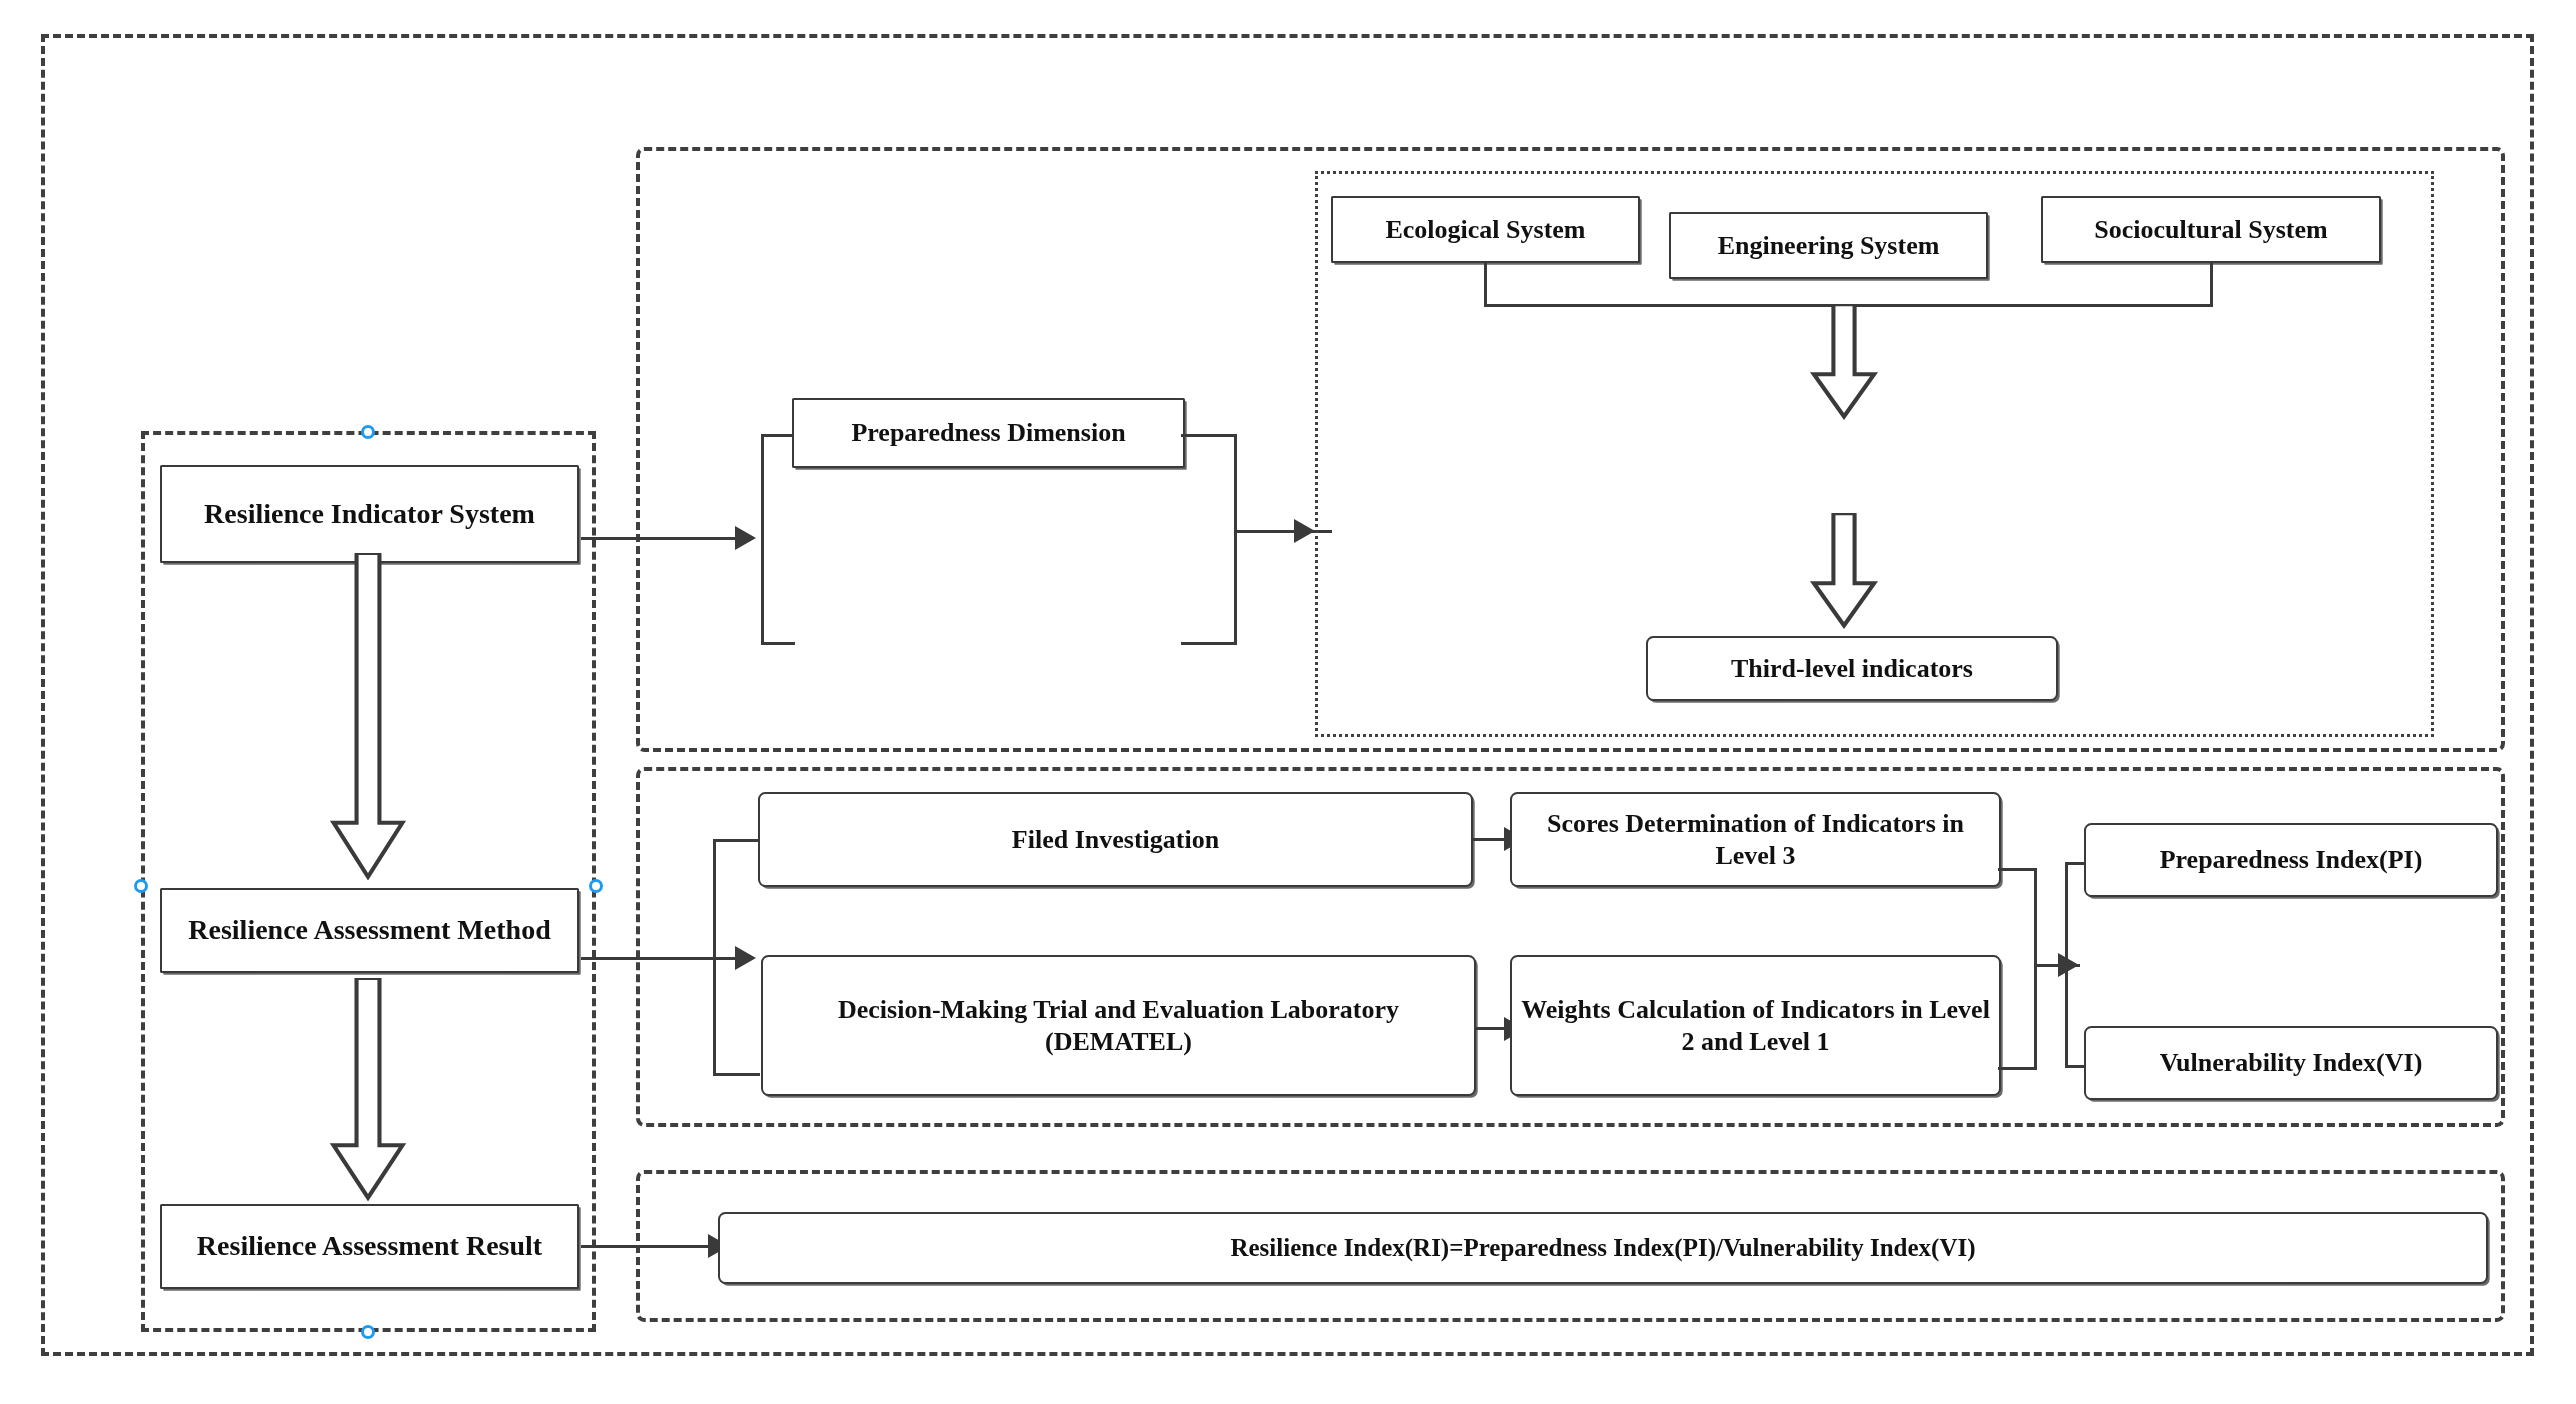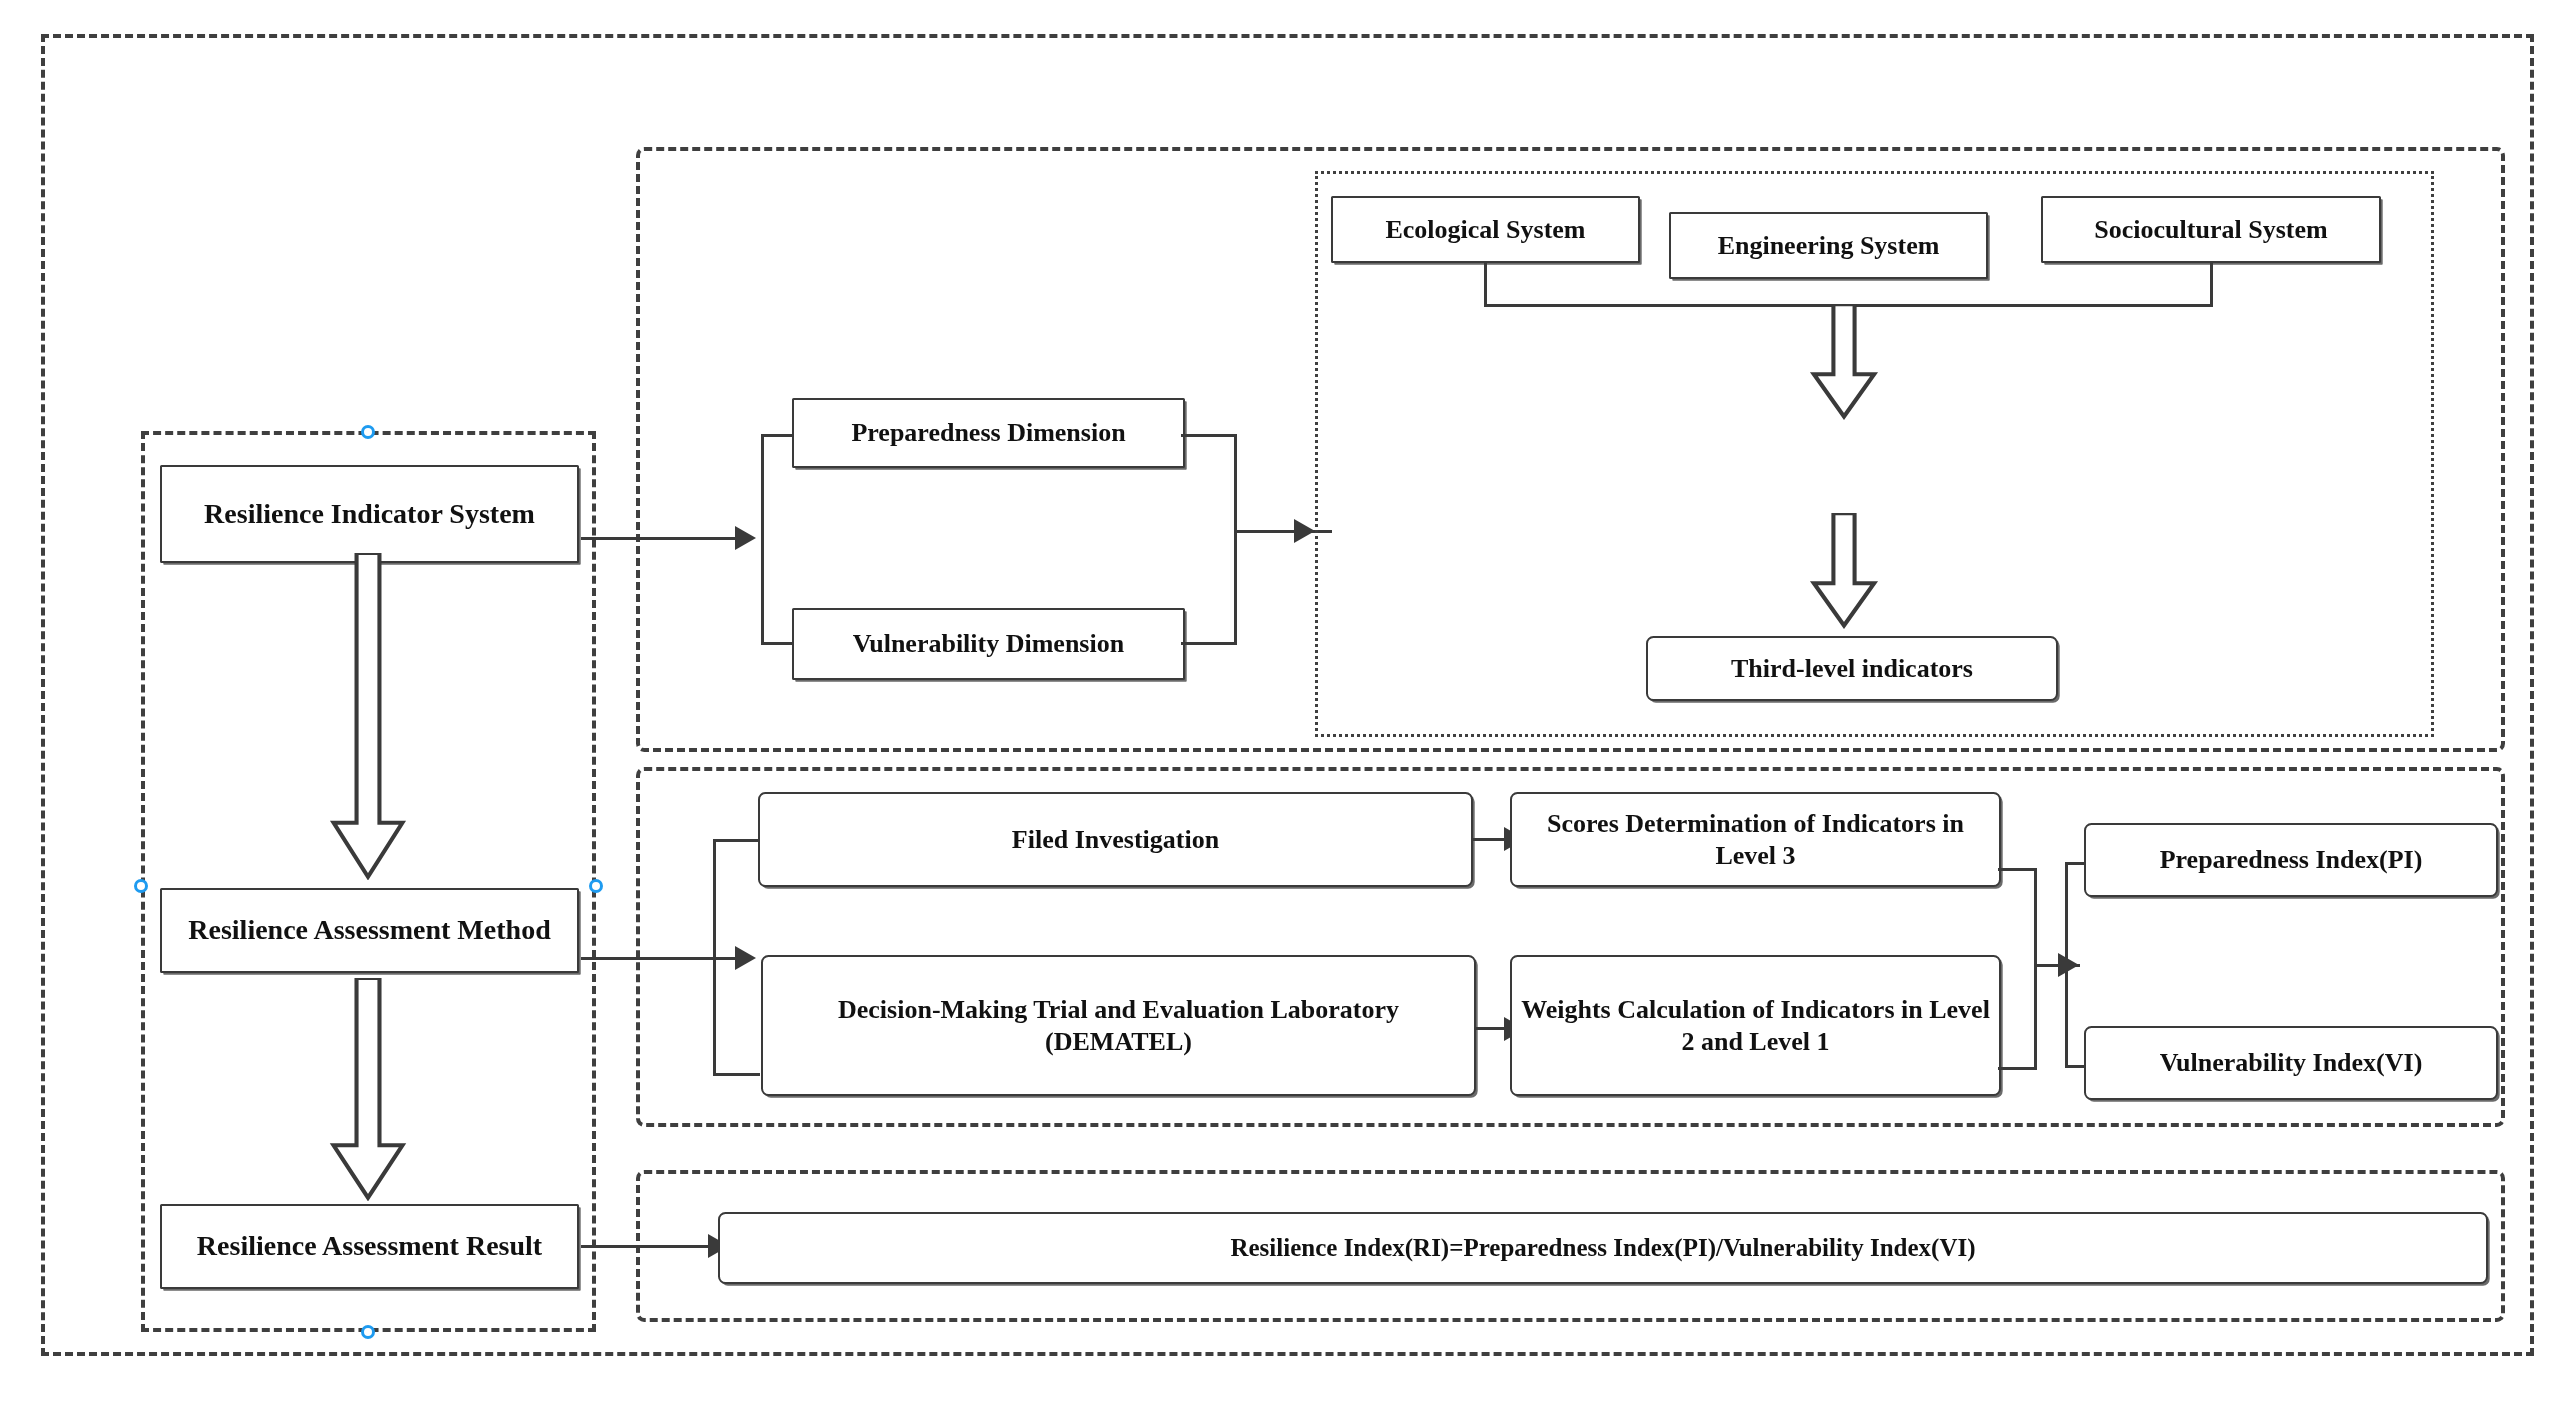--- a/index.html
+++ b/index.html
@@ -103,23 +103,20 @@
   <div class="arrowR" style="left:735px;top:526px;"></div>
 
   <div class="ln lnv" style="left:761px;top:434px;height:211px;"></div>
   <div class="ln lnh" style="left:761px;top:434px;width:34px;"></div>
   <div class="ln lnh" style="left:761px;top:642px;width:34px;"></div>
 
   <div class="node sq f32" style="left:792px;top:398px;width:393px;height:70px;">
     <span>Preparedness Dimension</span>
   </div>
 
-  <div class="node sq f32" style="left:792px;top:608px;width:393px;height:72px;">
-    <span>Vulnerability Dimension</span>
-  </div>
 
   <div class="ln lnh" style="left:1181px;top:434px;width:56px;"></div>
   <div class="ln lnh" style="left:1181px;top:642px;width:56px;"></div>
   <div class="ln lnv" style="left:1234px;top:434px;height:211px;"></div>
   <div class="ln lnh" style="left:1234px;top:530px;width:98px;"></div>
   <div class="arrowR" style="left:1294px;top:519px;"></div>
 
   <div class="region reg-dotted" style="left:1315px;top:171px;width:1119px;height:566px;"></div>
 
   <div class="node sq f32" style="left:1331px;top:196px;width:309px;height:67px;">

